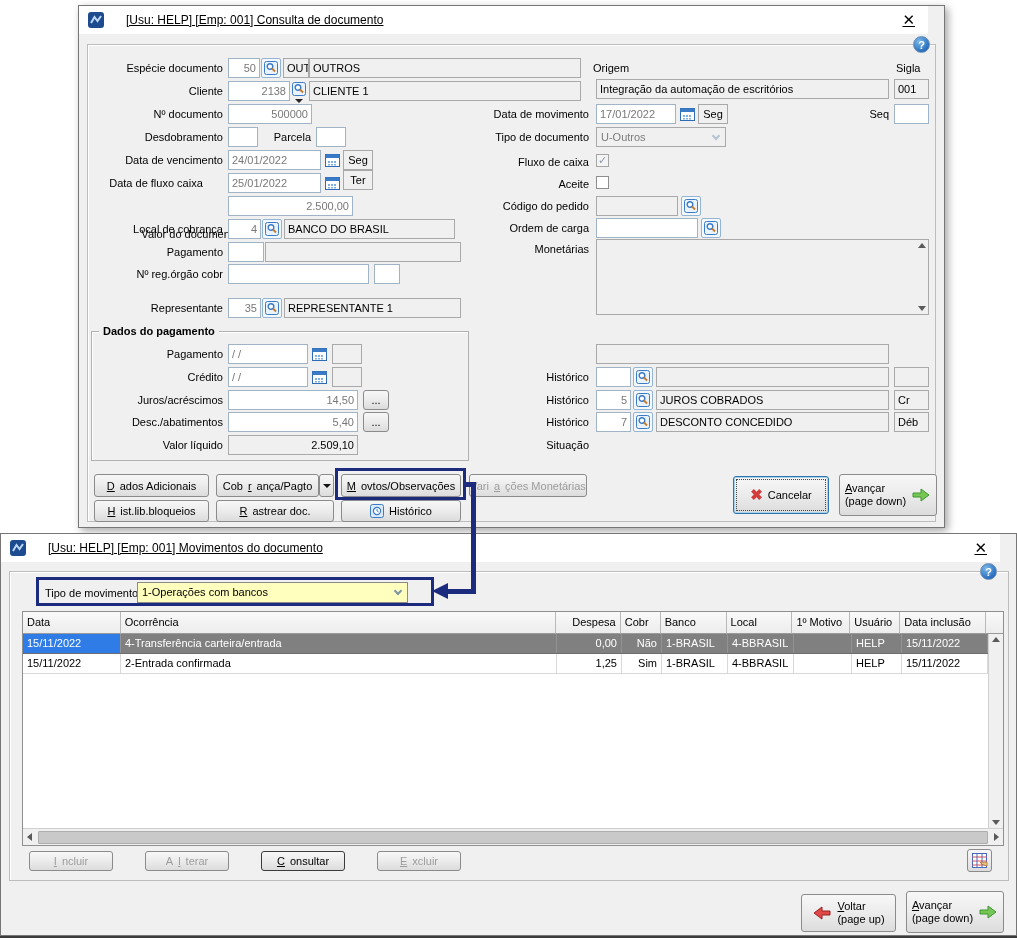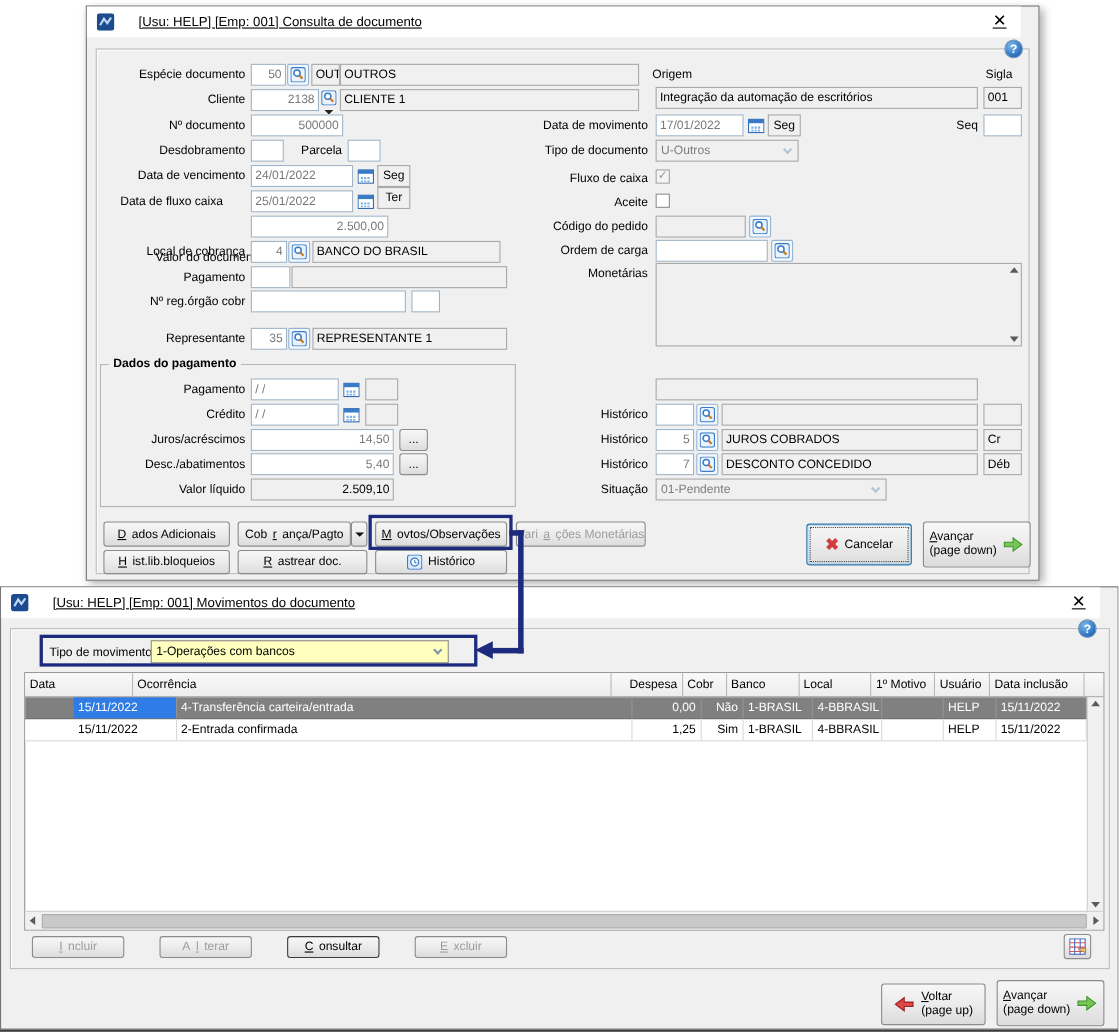--- a/index.html
+++ b/index.html
@@ -35,21 +35,21 @@
   .btn2line { flex-direction:row; text-align:left; line-height:13px; }
   .ann { position:absolute; border:3px solid #1c2b7d; z-index:60; }
   .annbar { position:absolute; background:#1c2b7d; z-index:60; }
   .annhead { position:absolute; width:0; height:0; border-top:8px solid transparent; border-bottom:8px solid transparent; border-right:16px solid #1c2b7d; z-index:60; }
   
   .tableframe { position:absolute; border:1px solid #8f8f8f; background:#fff; display:flex; flex-direction:column; }
   .thead { display:flex; height:22px; background:linear-gradient(#f9f9f9,#ececec); }
   .th { border-right:1px solid #b9b9b9; border-bottom:1px solid #9a9a9a; padding:0 4px; line-height:21px; overflow:hidden; white-space:nowrap; }
   .tbody { flex:1; position:relative; display:flex; }
   .rows { width:965px; }
-  .tr { display:flex; height:20px; background:#fff; border-bottom:1px solid #d9d9d9;padding-left:44px; }
+  .tr { display:flex; height:20px; background:#fff; border-bottom:1px solid #d9d9d9; }
   .tr.sel { background:#808080; color:#fff; border-bottom:1px solid #6d6d6d; }
   .td { border-right:1px solid #d9d9d9; padding:0 4px; line-height:19px; overflow:hidden; white-space:nowrap; }
   .tr.sel .td { border-right-color:#939393; }
   .td.datecell-sel { background:#2f7ce6; color:#fff; }
   .vscroll { width:17px; background:#f0f0f0; border-left:1px solid #d0d0d0; position:relative; }
   .hscroll { height:17px; background:#f0f0f0; border-top:1px solid #d0d0d0; position:relative; }
   .sb-arrow { position:absolute; display:flex; align-items:center; justify-content:center; }
   .tri-up { width:0; height:0; border-left:4px solid transparent; border-right:4px solid transparent; border-bottom:5px solid #5a5a5a; }
   .tri-down { width:0; height:0; border-left:4px solid transparent; border-right:4px solid transparent; border-top:5px solid #5a5a5a; }
   .tri-left { width:0; height:0; border-top:4px solid transparent; border-bottom:4px solid transparent; border-right:5px solid #5a5a5a; }
@@ -296,21 +296,20 @@
     <div class="fld gtext r" style="left:517px; top:406px; width:35px;">7</div>
     <div class="iconbtn" style="left:554px; top:406px;">
         <svg width="14" height="14">
           <use href="#ico-mag"></use>
         </svg>
       </div>
     <div class="fld grey" style="left:577px; top:406px; width:233px;">DESCONTO CONCEDIDO</div>
     <div class="fld grey" style="left:815px; top:406px; width:35px;">Déb</div>
 
     <div class="lbl" style="left:432px; top:429px; width:78px;">Situação</div>
-    <div class="combo" style="left:517px; top:429px; width:210px;"><span>01-Pendente</span><span class="chev"></span></div>
 
     <div class="btn" style="left:15px; top:468px; width:115px; height:23px;"><u>D</u>ados Adicionais</div>
     <div class="btn" style="left:137px; top:468px; width:103px; height:23px;">Cob<u>r</u>ança/Pagto</div>
     <div class="btn" style="left:240px; top:468px; width:15px; height:23px;">
         <div style="width:0;height:0;border-left:4px solid transparent;border-right:4px solid transparent;border-top:4px solid #111;"></div>
       </div>
     <div class="btn" style="left:262px; top:468px; width:120px; height:23px;"><u>M</u>ovtos/Observações</div>
     <div class="btn dis" style="left:390px; top:468px; width:118px; height:23px;">Vari<u>a</u>ções Monetárias</div>
 
     <div class="btn" style="left:15px; top:494px; width:115px; height:22px;"><u>H</u>ist.lib.bloqueios</div>

